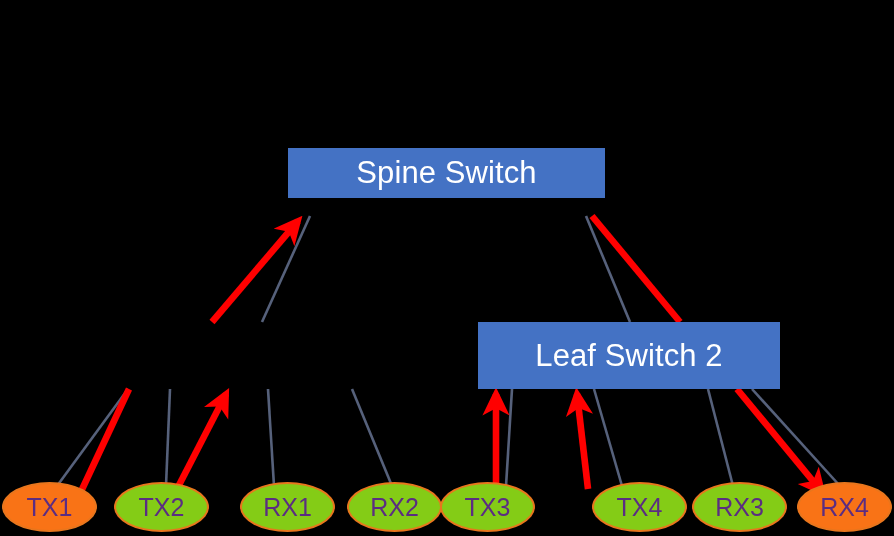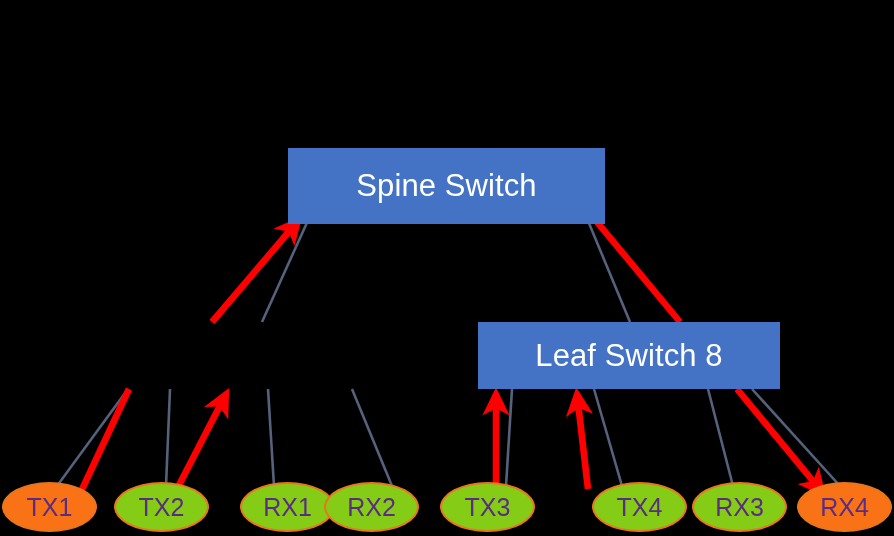--- a/index.html
+++ b/index.html
@@ -32,21 +32,21 @@
     font-size: 31px;
     font-weight: 400;
     letter-spacing: 0.1px;
     white-space: nowrap;
     z-index: 3;
   }
   #spine-switch {
     left: 288px;
     top: 148px;
     width: 317px;
-    height: 76px;
+    height: 50px;
   }
   #leaf-switch-1 {
     left: 113px;
     top: 322px;
     width: 302px;
     height: 67px;
   }
   #leaf-switch-2 {
     left: 478px;
     top: 322px;
@@ -104,34 +104,34 @@
         <line x1="588" y1="489" x2="577" y2="394" marker-end="url(#arrow-red)"></line>
       </g>
   </svg>
 
   <div class="switch-box" id="spine-switch">
     <span>Spine Switch</span>
   </div>
 
 
   <div class="switch-box" id="leaf-switch-2">
-    <span>Leaf Switch 8</span>
+    <span>Leaf Switch 2</span>
   </div>
 
   <div id="endpoints">
       <div class="endpoint fill-amber" style="left: 2px;">
         <span>TX1</span>
       </div>
       <div class="endpoint fill-white" style="left: 114px;">
         <span>TX2</span>
       </div>
       <div class="endpoint fill-white" style="left: 240px;">
         <span>RX1</span>
       </div>
-      <div class="endpoint fill-white" style="left: 324px;">
+      <div class="endpoint fill-white" style="left: 347px;">
         <span>RX2</span>
       </div>
       <div class="endpoint fill-white" style="left: 440px;">
         <span>TX3</span>
       </div>
       <div class="endpoint fill-white" style="left: 592px;">
         <span>TX4</span>
       </div>
       <div class="endpoint fill-white" style="left: 692px;">
         <span>RX3</span>

